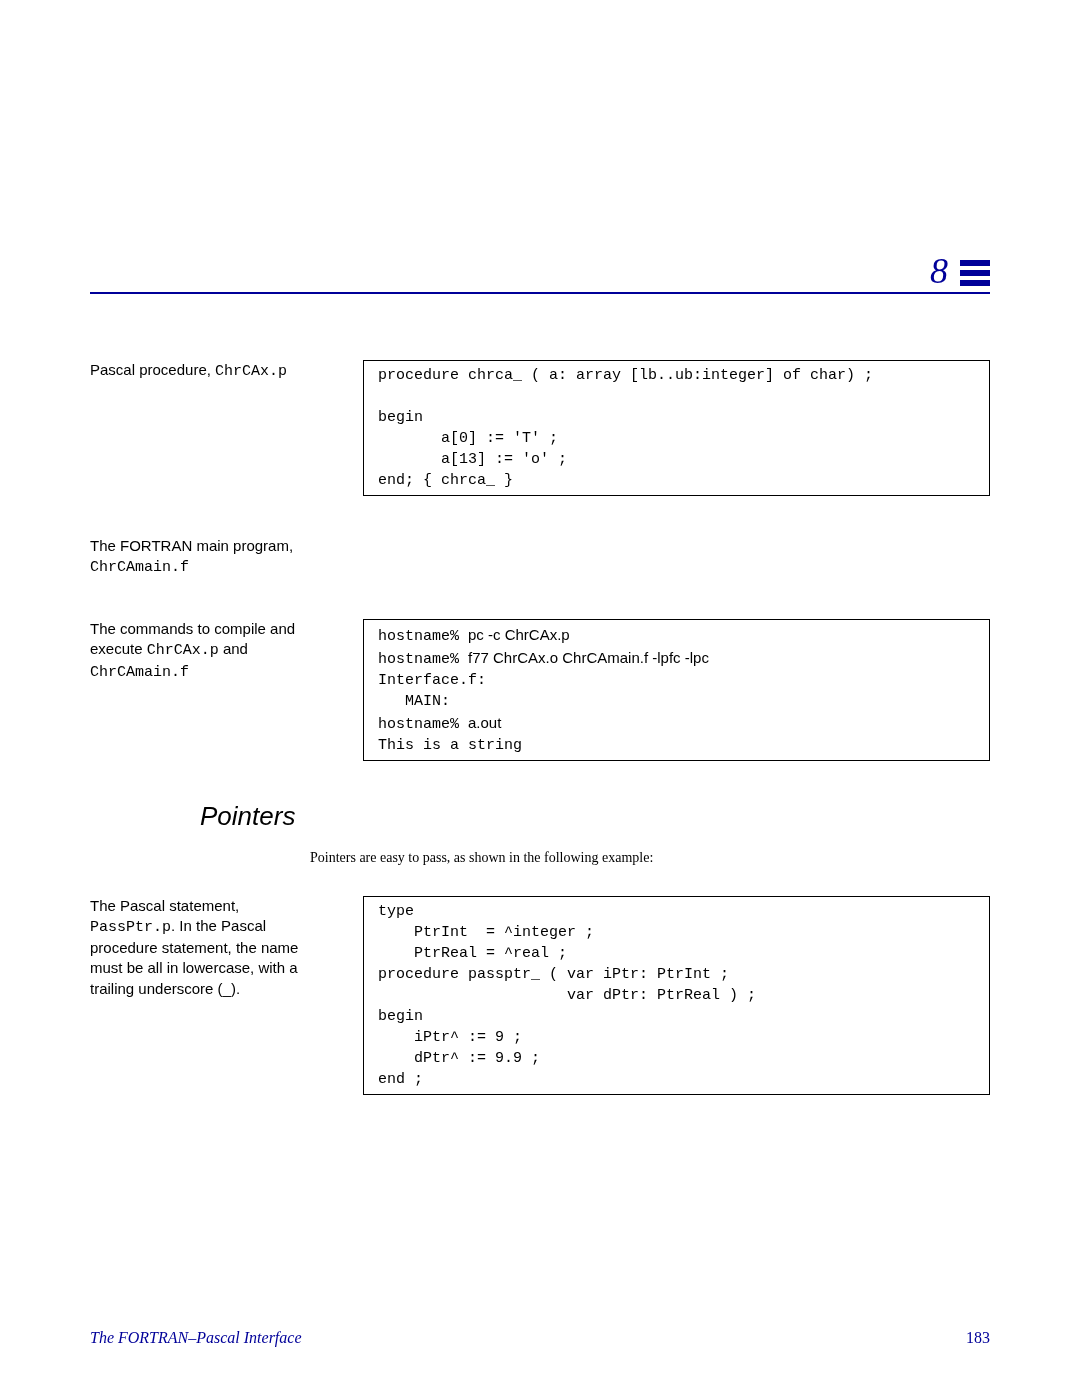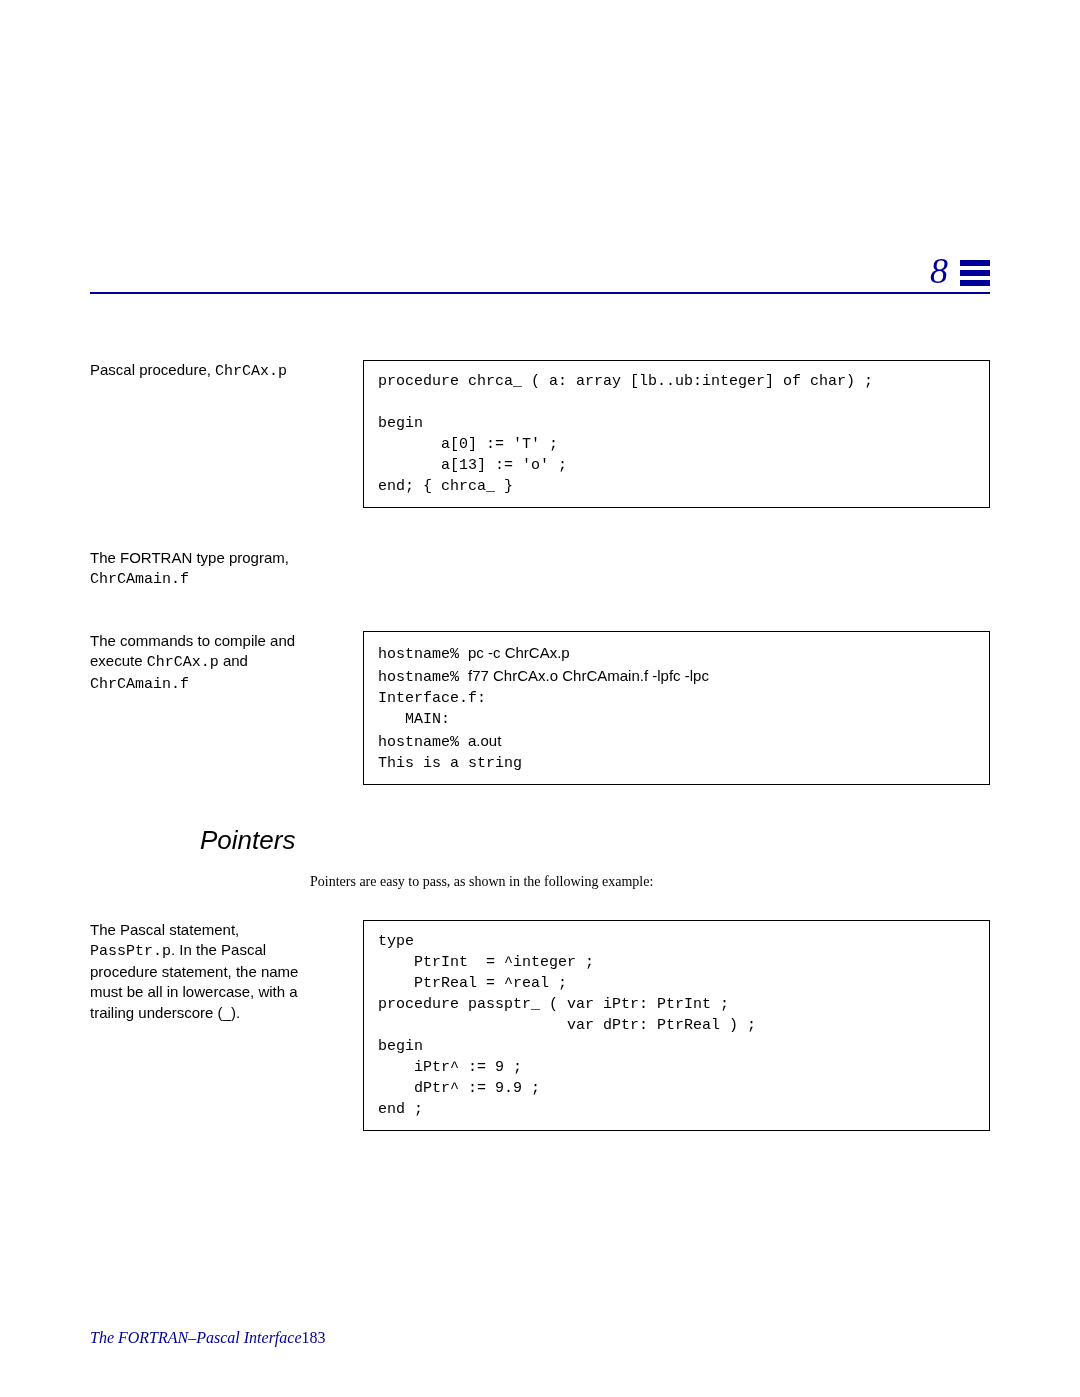--- a/index.html
+++ b/index.html
@@ -64,21 +64,21 @@
     padding-right: 10px;
     box-sizing: border-box;
   }
   .sidecol .mono {
     font-family: "Courier New", monospace;
     font-size: 15px;
   }
   .codebox {
     flex: 1;
     border: 1px solid #000;
-    padding: 10px 14px;
+    padding: 4px 14px;
     font-family: "Courier New", monospace;
     font-size: 15px;
     line-height: 1.4;
     white-space: pre;
     box-sizing: border-box;
   }
   .section-heading {
     font-style: italic;
     font-size: 26px;
     margin: 10px 0 18px 110px;
@@ -89,20 +89,21 @@
     font-size: 14px;
     margin-bottom: 30px;
     font-family: "Times New Roman", serif;
   }
   .footer {
     position: absolute;
     bottom: 50px;
     left: 90px;
     right: 90px;
     display: flex;
+    justify-content: space-between;
     font-size: 16px;
     color: #000099;
   }
   .footer .title {
     font-style: italic;
     font-family: "Times New Roman", serif;
   }
   .footer .pnum {
     font-family: "Times New Roman", serif;
   }
@@ -126,21 +127,21 @@
       <div class="sidecol"><span>Pascal procedure, </span><span class="mono">ChrCAx.p</span></div>
       <div class="codebox">procedure chrca_ ( a: array [lb..ub:integer] of char) ;
 
 begin
        a[0] := 'T' ;
        a[13] := 'o' ;
 end; { chrca_ }</div>
     </div>
 
     <div class="row">
-      <div class="sidecol"><span>The FORTRAN type program, </span><span class="mono">ChrCAmain.f</span></div>
+      <div class="sidecol"><span>The FORTRAN main program, </span><span class="mono">ChrCAmain.f</span></div>
     </div>
 
     <div class="row">
       <div class="sidecol"><span>The commands to compile and execute </span><span class="mono">ChrCAx.p</span><span> and </span><span class="mono">ChrCAmain.f</span></div>
       <div class="codebox"><span>hostname% </span><span class="sans">pc -c ChrCAx.p</span>
 <span>hostname% </span><span class="sans">f77 ChrCAx.o ChrCAmain.f -lpfc -lpc</span>
 <span>Interface.f:</span>
 <span>   MAIN:</span>
 <span>hostname% </span><span class="sans">a.out</span>
 <span>This is a string</span></div>

